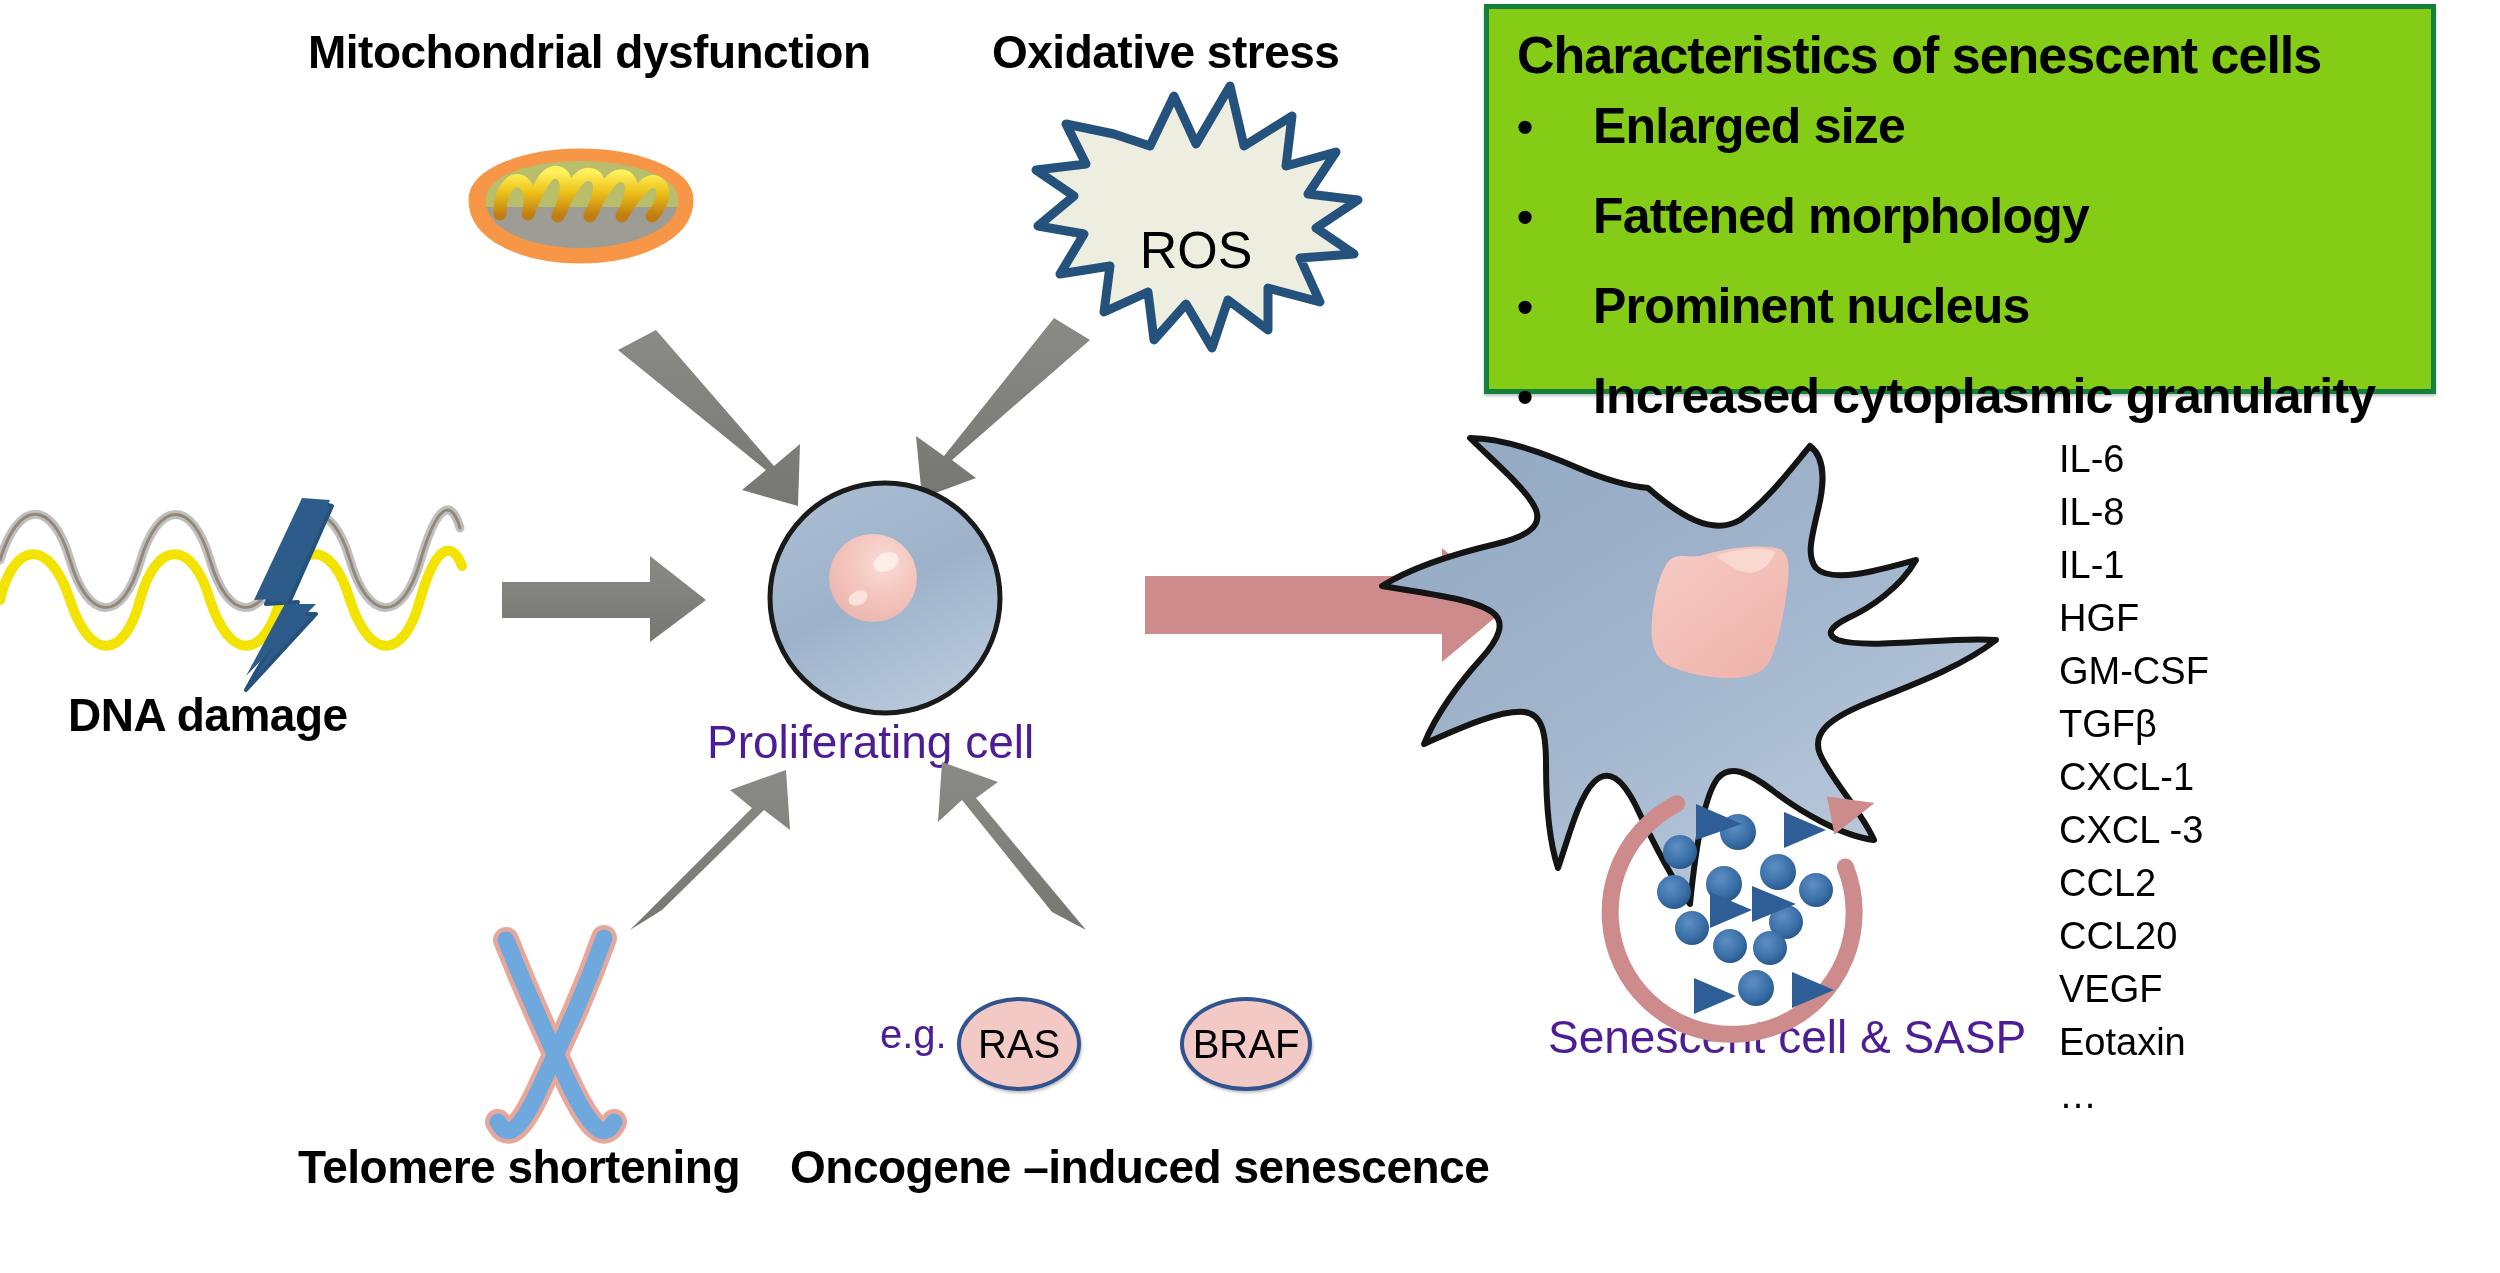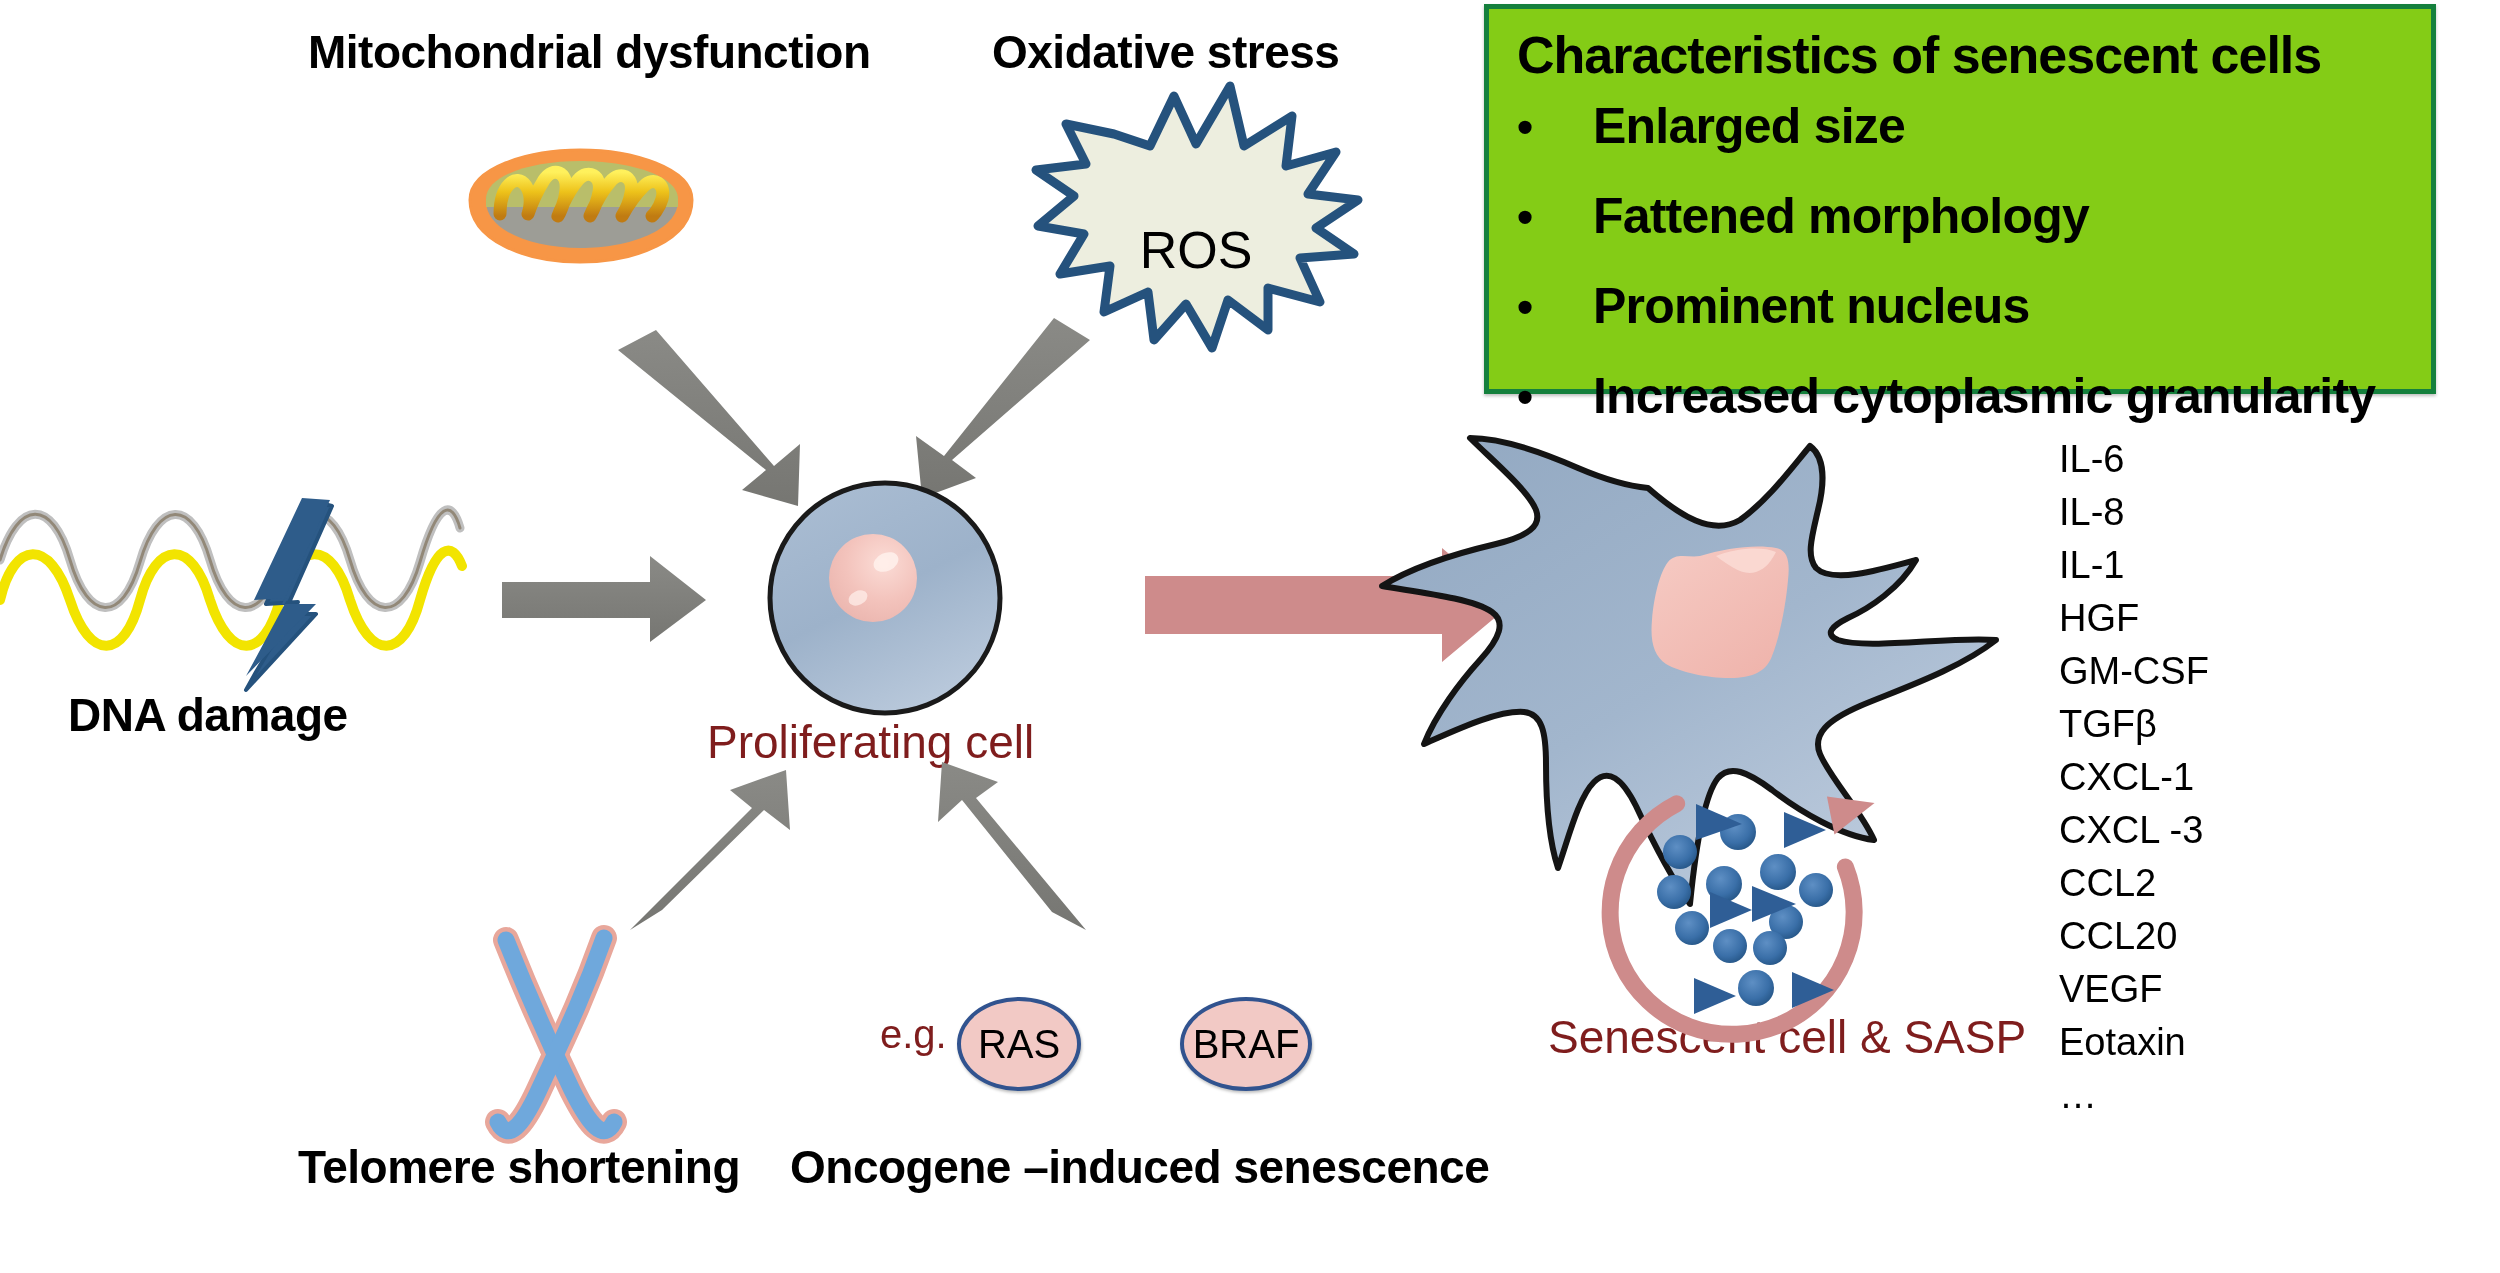--- a/index.html
+++ b/index.html
@@ -27,21 +27,21 @@
   .lbl-bold {
     font-family: "Liberation Sans", sans-serif;
     font-weight: bold;
     color: #000000;
     white-space: nowrap;
     letter-spacing: -0.5px;
   }
   .lbl-reg {
     font-family: "Liberation Sans", sans-serif;
     font-weight: normal;
-    color: #7f1d1d;
+    color: #4c1d95;
     white-space: nowrap;
   }
 
   
   #char-box {
     left: 1484px;
     top: 4px;
     width: 952px;
     height: 390px;
     background: #84cc16;

